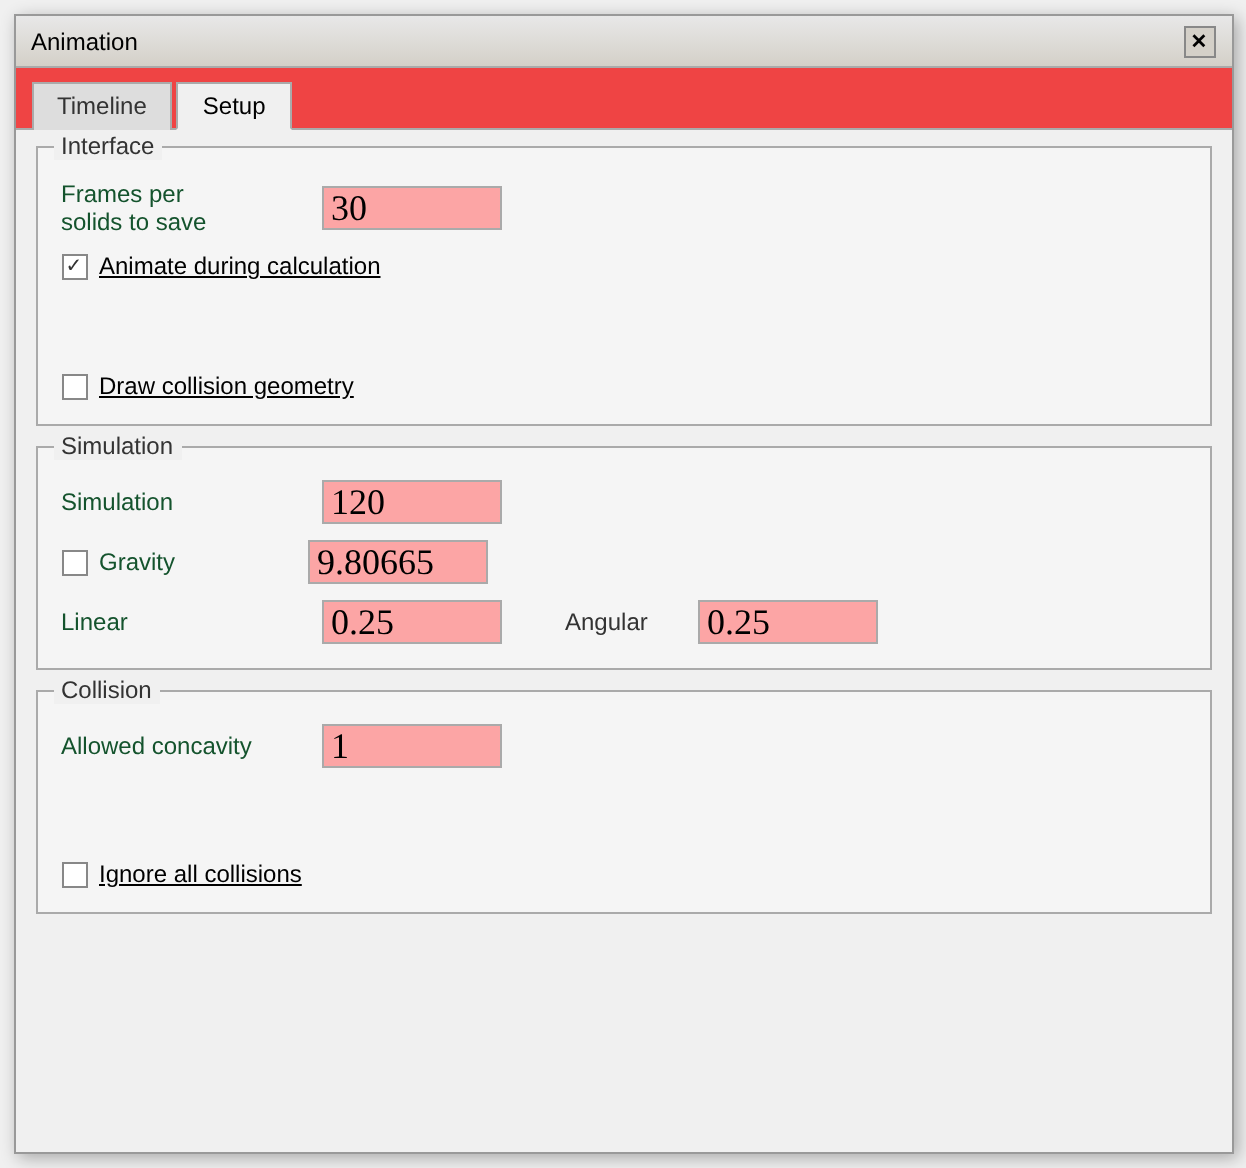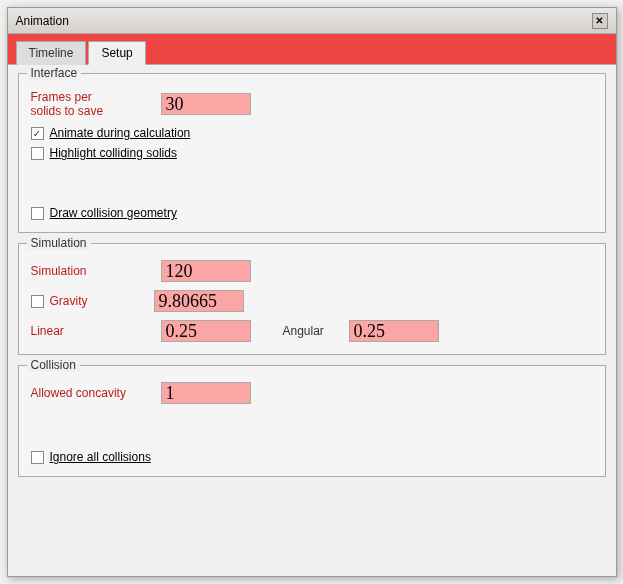--- a/index.html
+++ b/index.html
@@ -110,21 +110,21 @@
       align-items: center;
       margin-bottom: 8px;
     }
 
     .form-row:last-child {
       margin-bottom: 0;
     }
 
     .form-label {
       font-size: 12px;
-      color: #b91c1c;
+      color: #14532d;
       min-width: 130px;
     }
 
     .form-input {
       width: 90px;
       height: 22px;
       border: 1px solid #aaa;
       background: #fca5a5;
       padding: 2px 4px;
       font-size: 18px;
@@ -237,24 +237,20 @@
             <span>solids to save</span>
           </div>
           <input type="text" class="form-input" value="30" style="">
         </div>
 
         <div class="checkbox-row">
           <div class="checkbox checked"></div>
           <span class="checkbox-label">Animate during calculation</span>
         </div>
 
-        <div class="checkbox-row">
-          <div class="checkbox"></div>
-          <span class="checkbox-label">Highlight colliding solids</span>
-        </div>
 
         <div class="checkbox-row">
           <div class="checkbox"></div>
           <span class="checkbox-label">Draw collision geometry</span>
         </div>
       </div>
     </div>
 
     <div class="section">
       <span class="section-title">Simulation</span>

